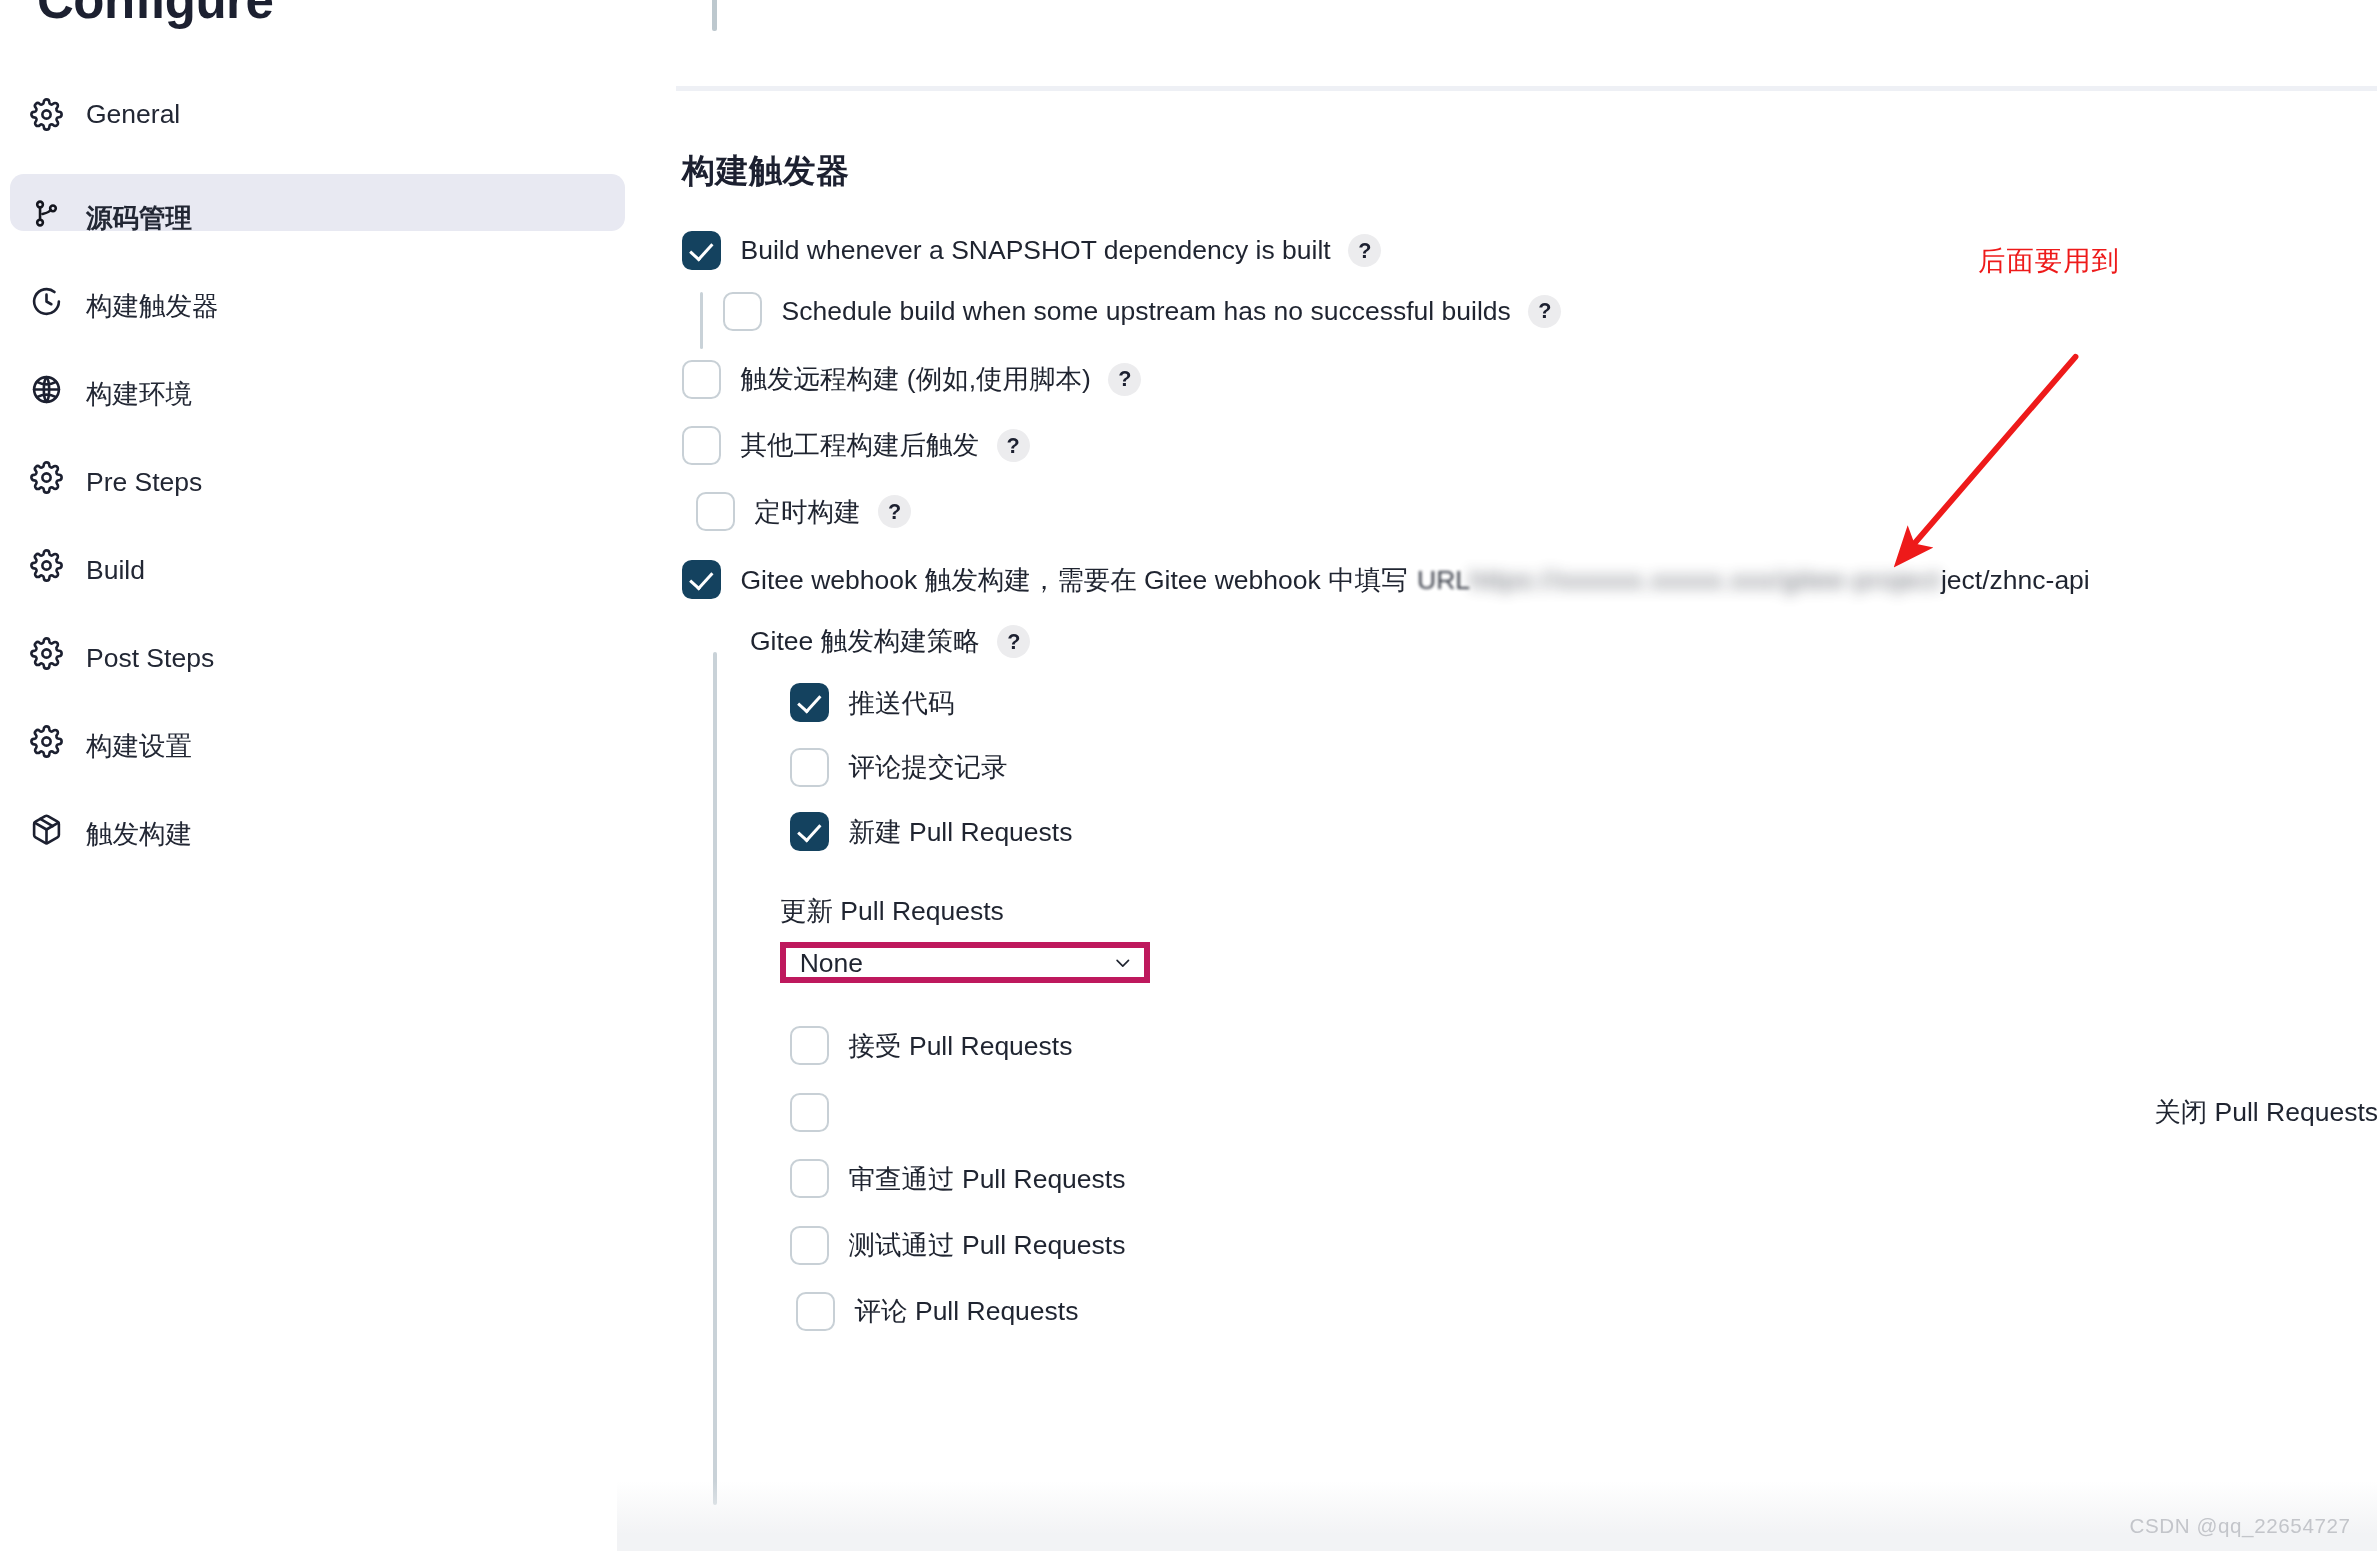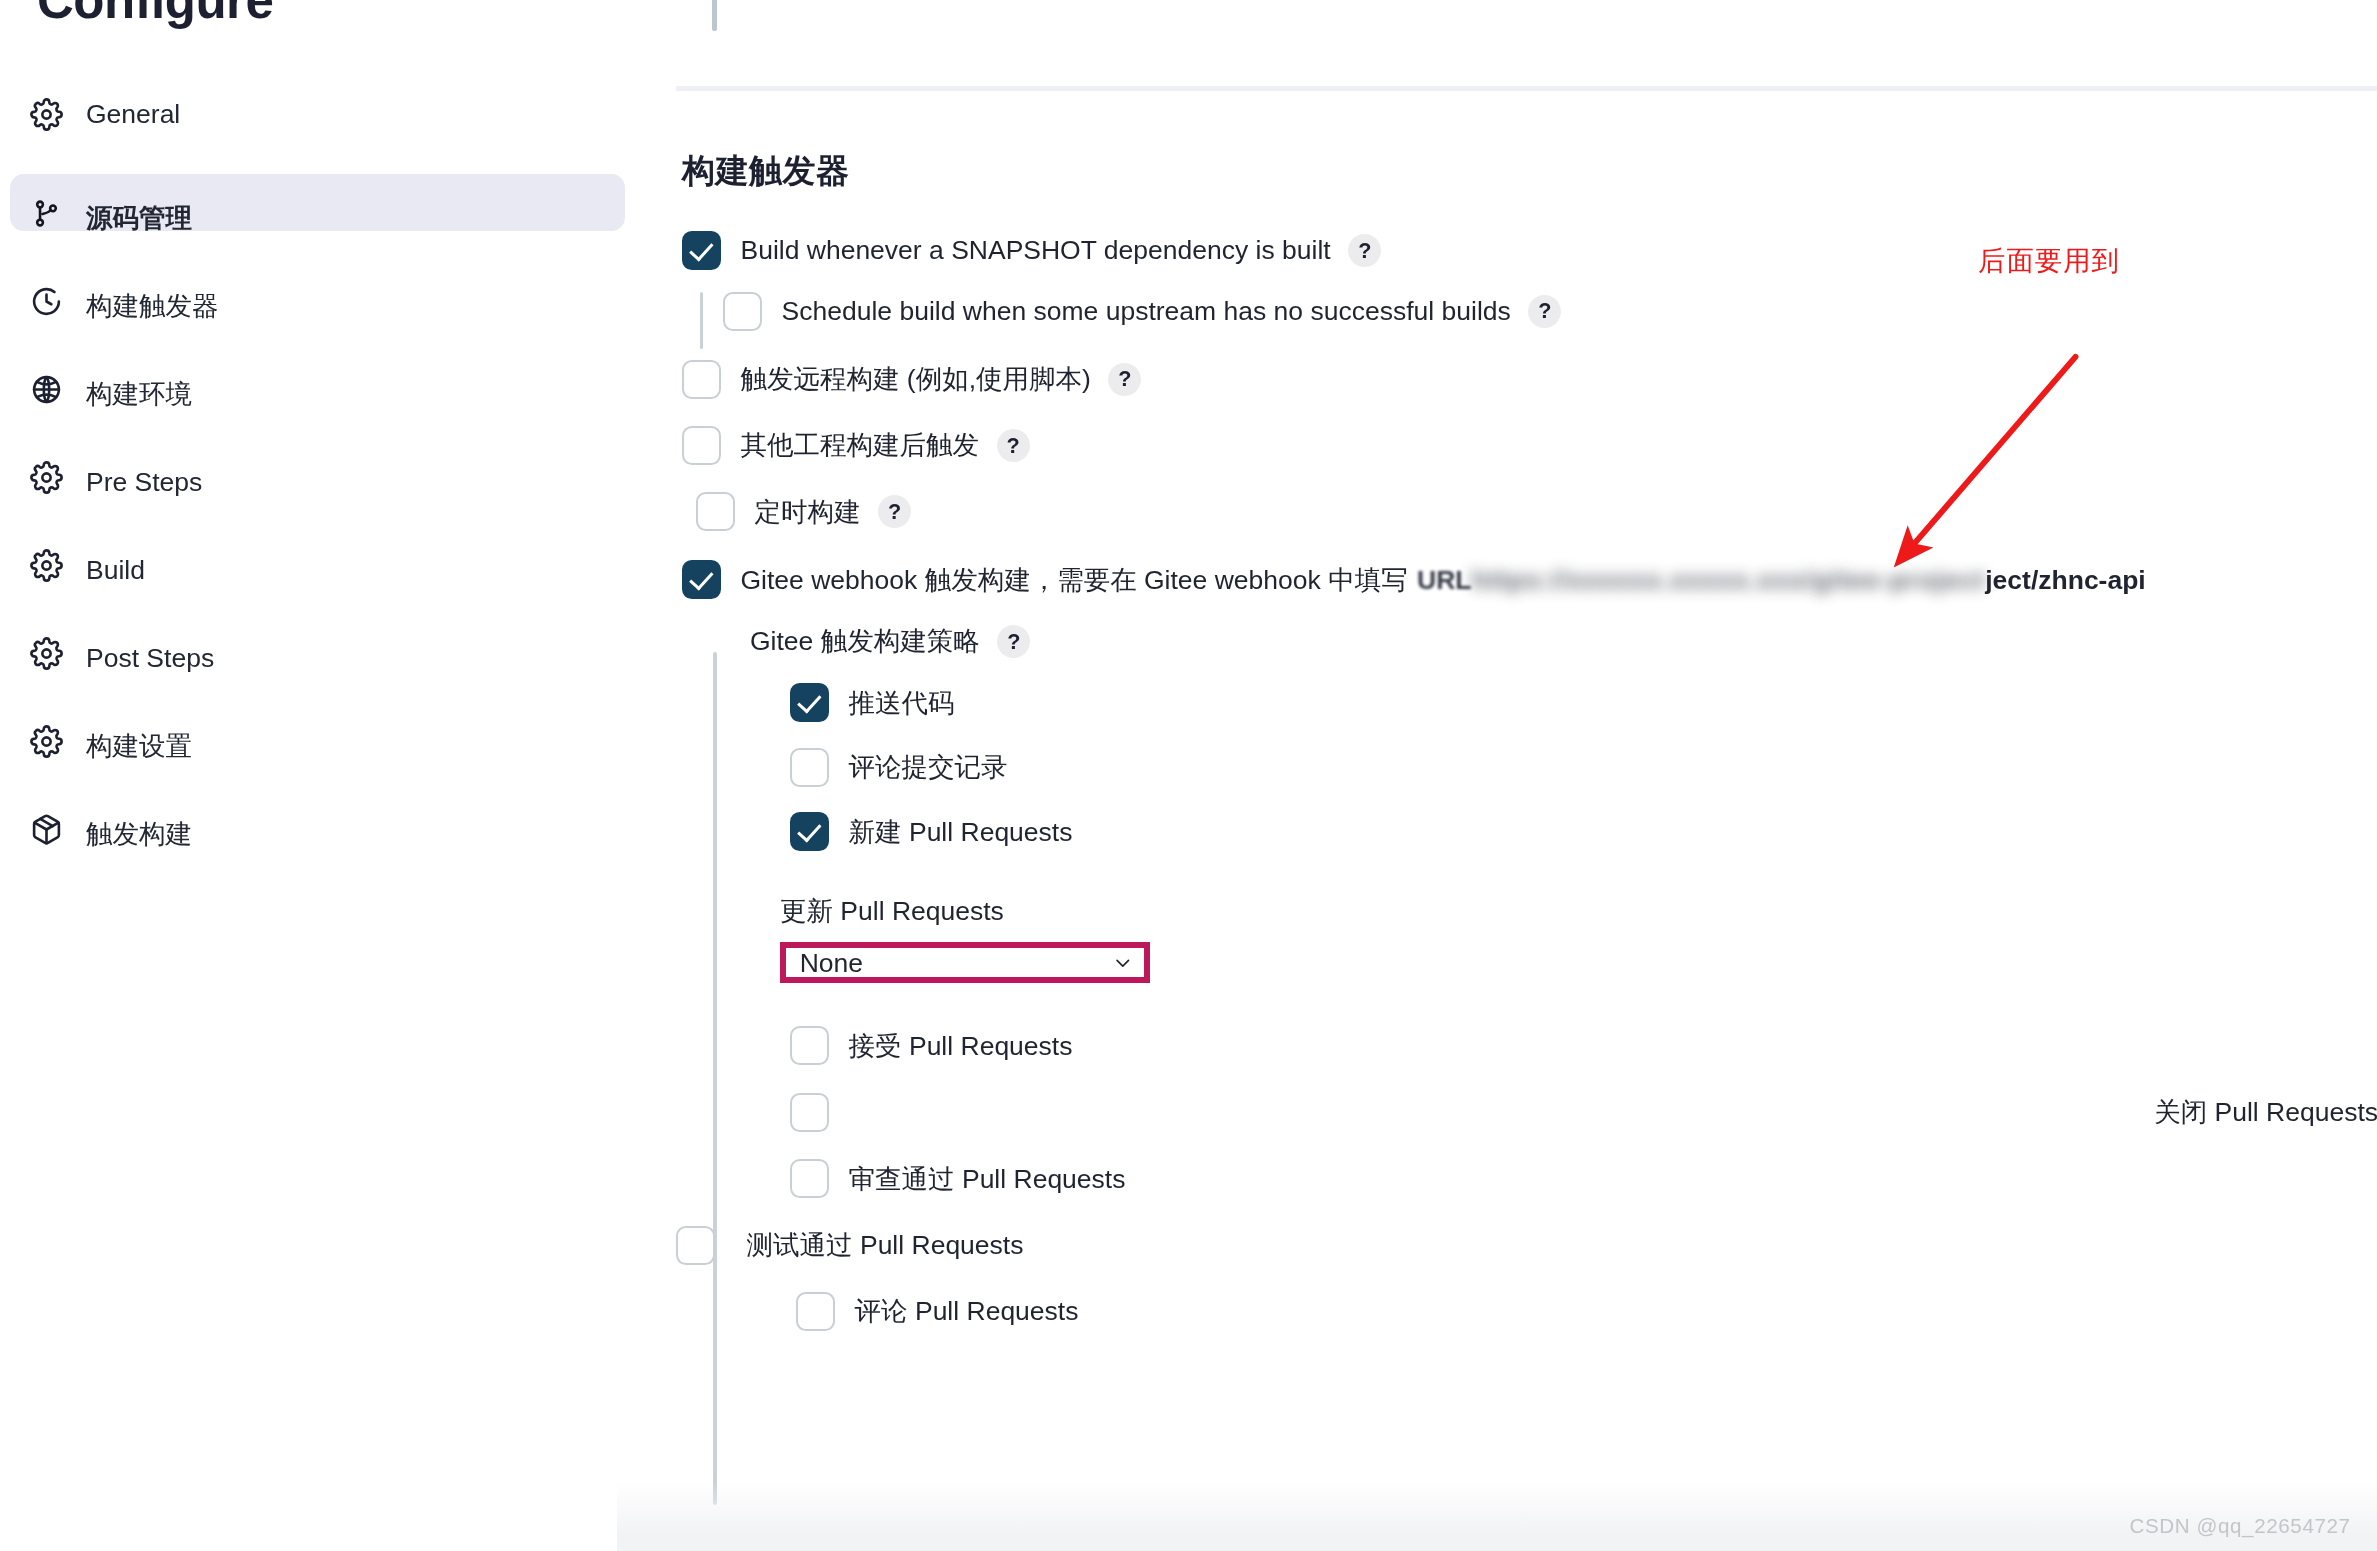--- a/index.html
+++ b/index.html
@@ -167,21 +167,20 @@
   }
 
   
   .url-blur {
     display: inline-block;
     position: relative;
     margin-left: 2px;
     font-size: 26.5px;
     white-space: nowrap;
     color: #1f2430;
-    font-weight: bold;
   }
   .url-blur .masked {
     filter: blur(6.9px);
     opacity: .72;
     letter-spacing: 1px;
   }
   .url-blur .faint {
     filter: blur(1.6px);
     opacity: .9;
   }
@@ -445,21 +444,21 @@
   <div class="row" style="margin-top:27.4px; margin-left:114px;justify-content:space-between;">
     <span class="cb off"></span>
     <span class="cb-label">关闭 Pull Requests</span>
   </div>
 
   <div class="row" style="margin-top:27.4px; margin-left:114px;">
     <span class="cb off"></span>
     <span class="cb-label">审查通过 Pull Requests</span>
   </div>
 
-  <div class="row" style="margin-top:27.4px; gap:12px;">
+  <div class="row" style="margin-top:27.4px; margin-left:114px;">
     <span class="cb off"></span>
     <span class="cb-label">测试通过 Pull Requests</span>
   </div>
 
   <div class="row" style="margin-top:27.4px; margin-left:114px;padding-left:6px;">
     <span class="cb off"></span>
     <span class="cb-label">评论 Pull Requests</span>
   </div>
 
 </section>

